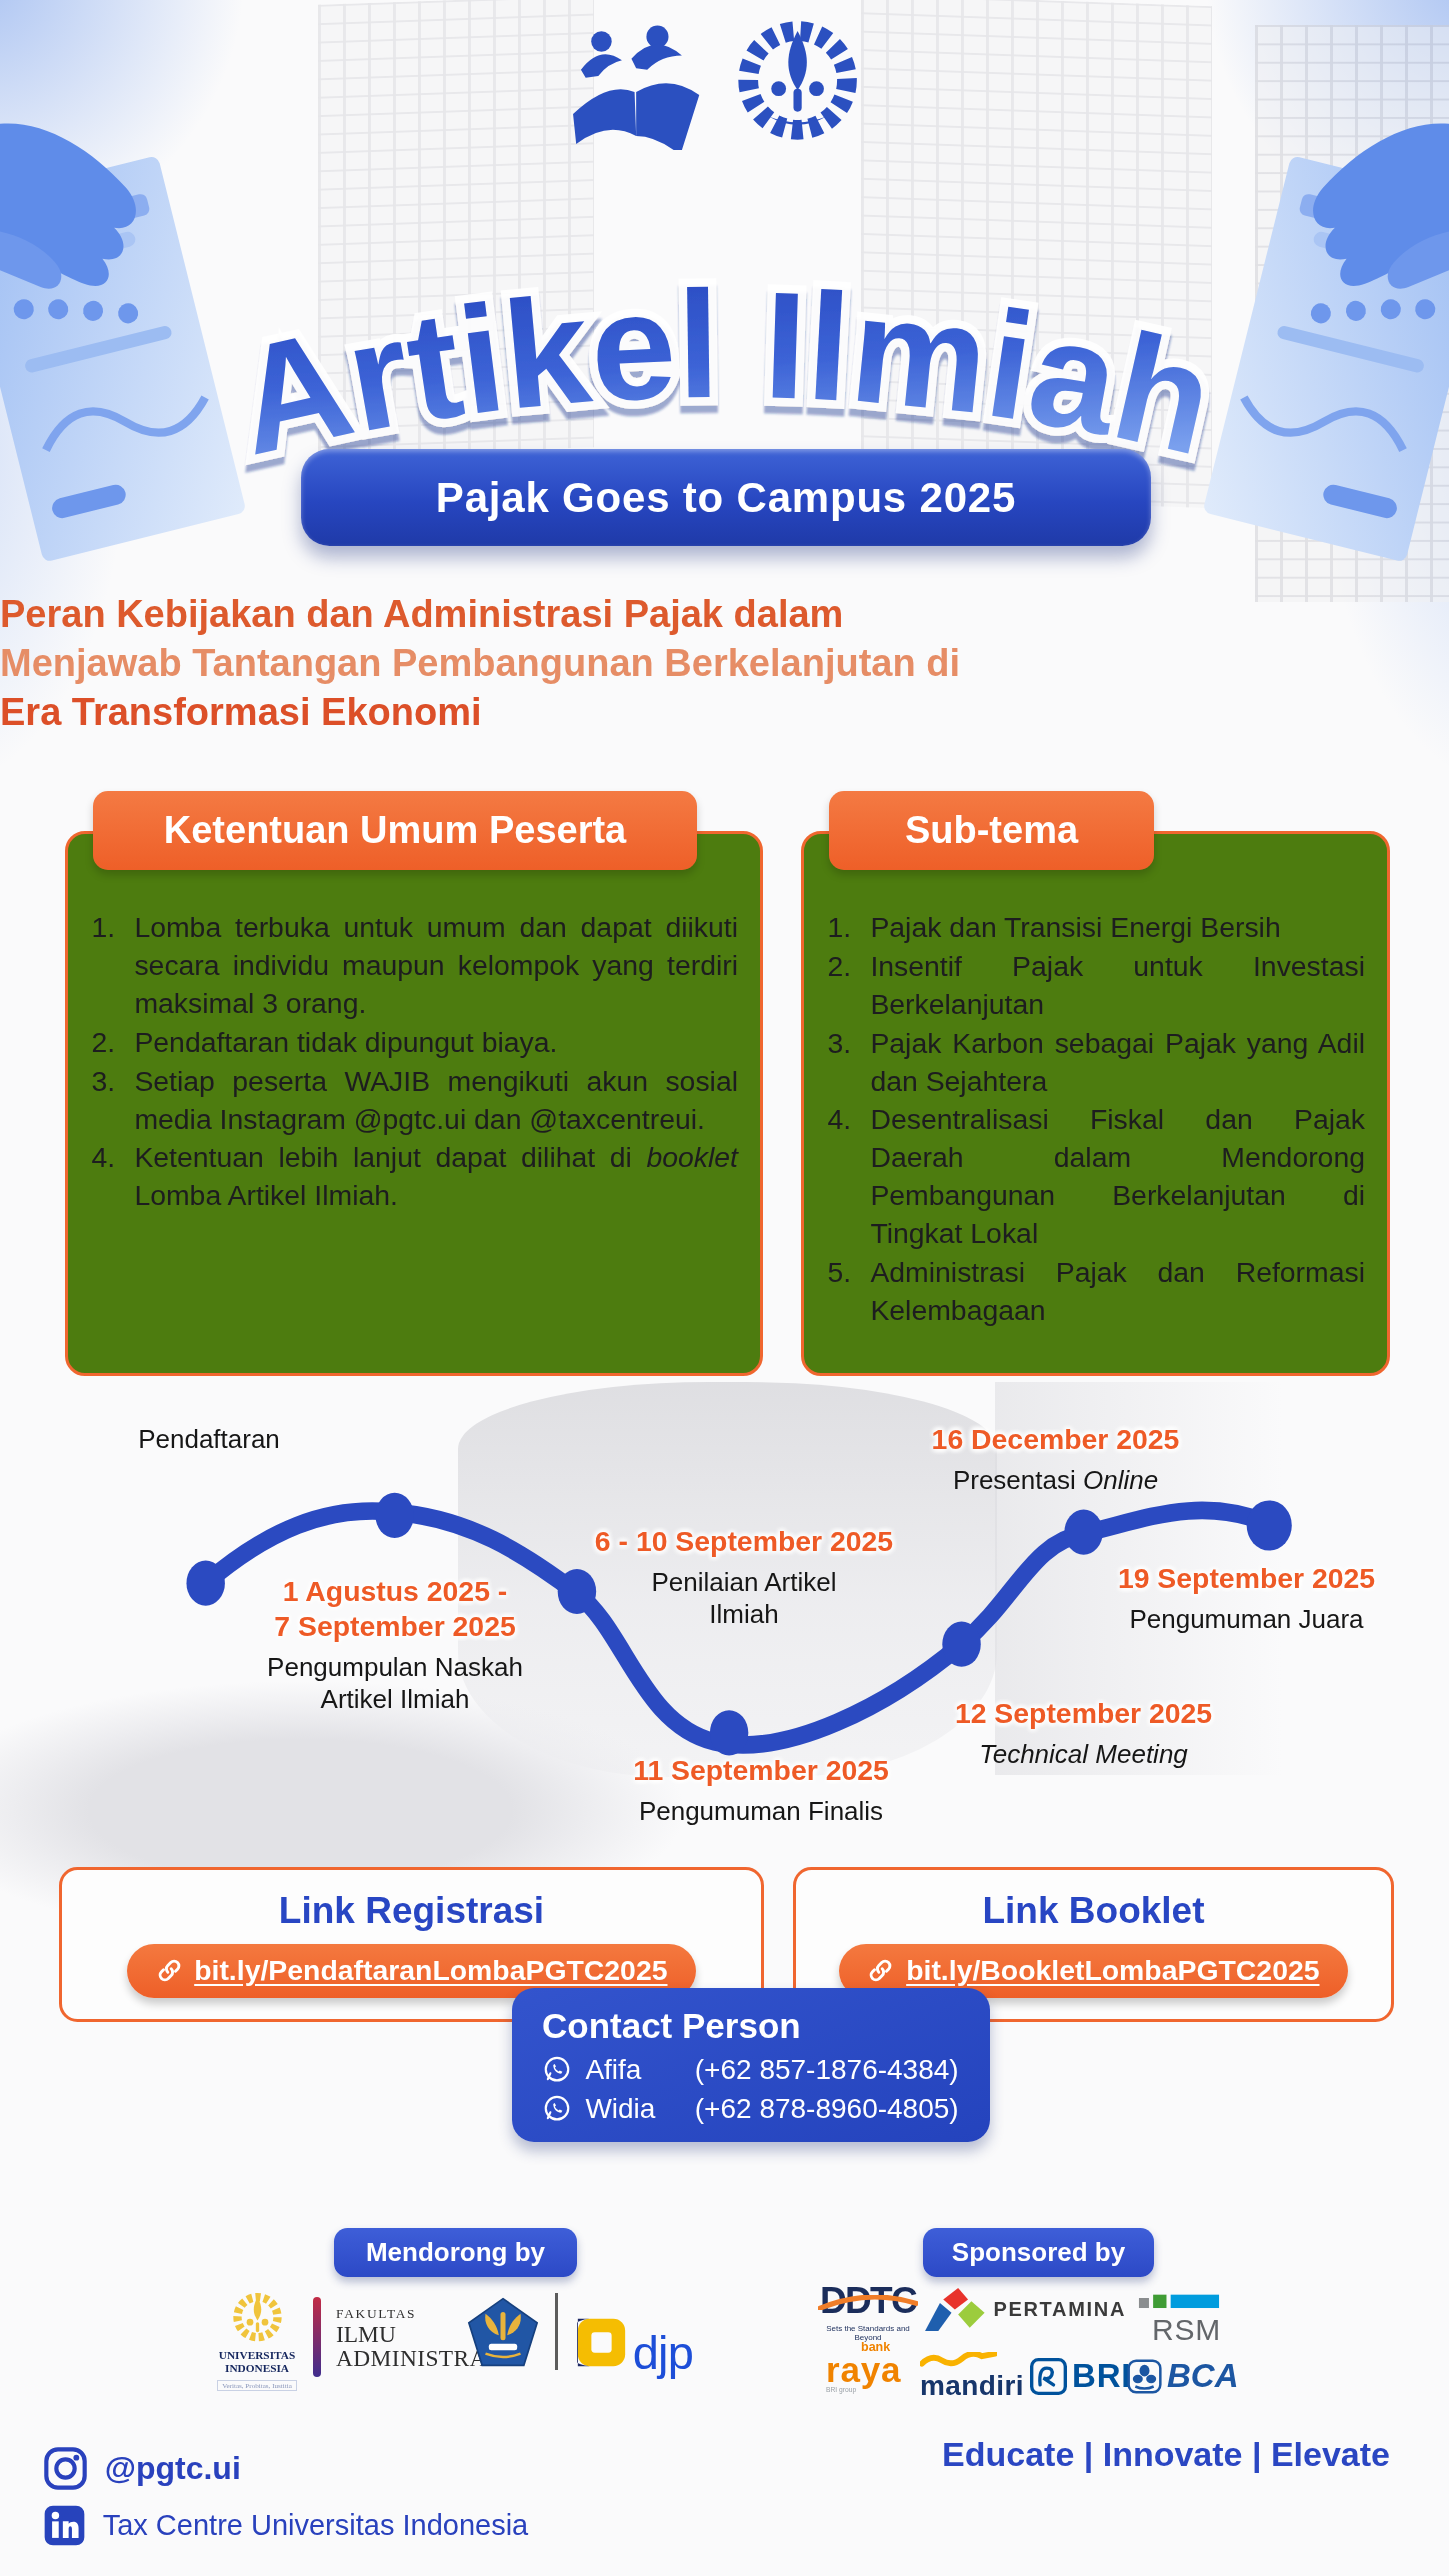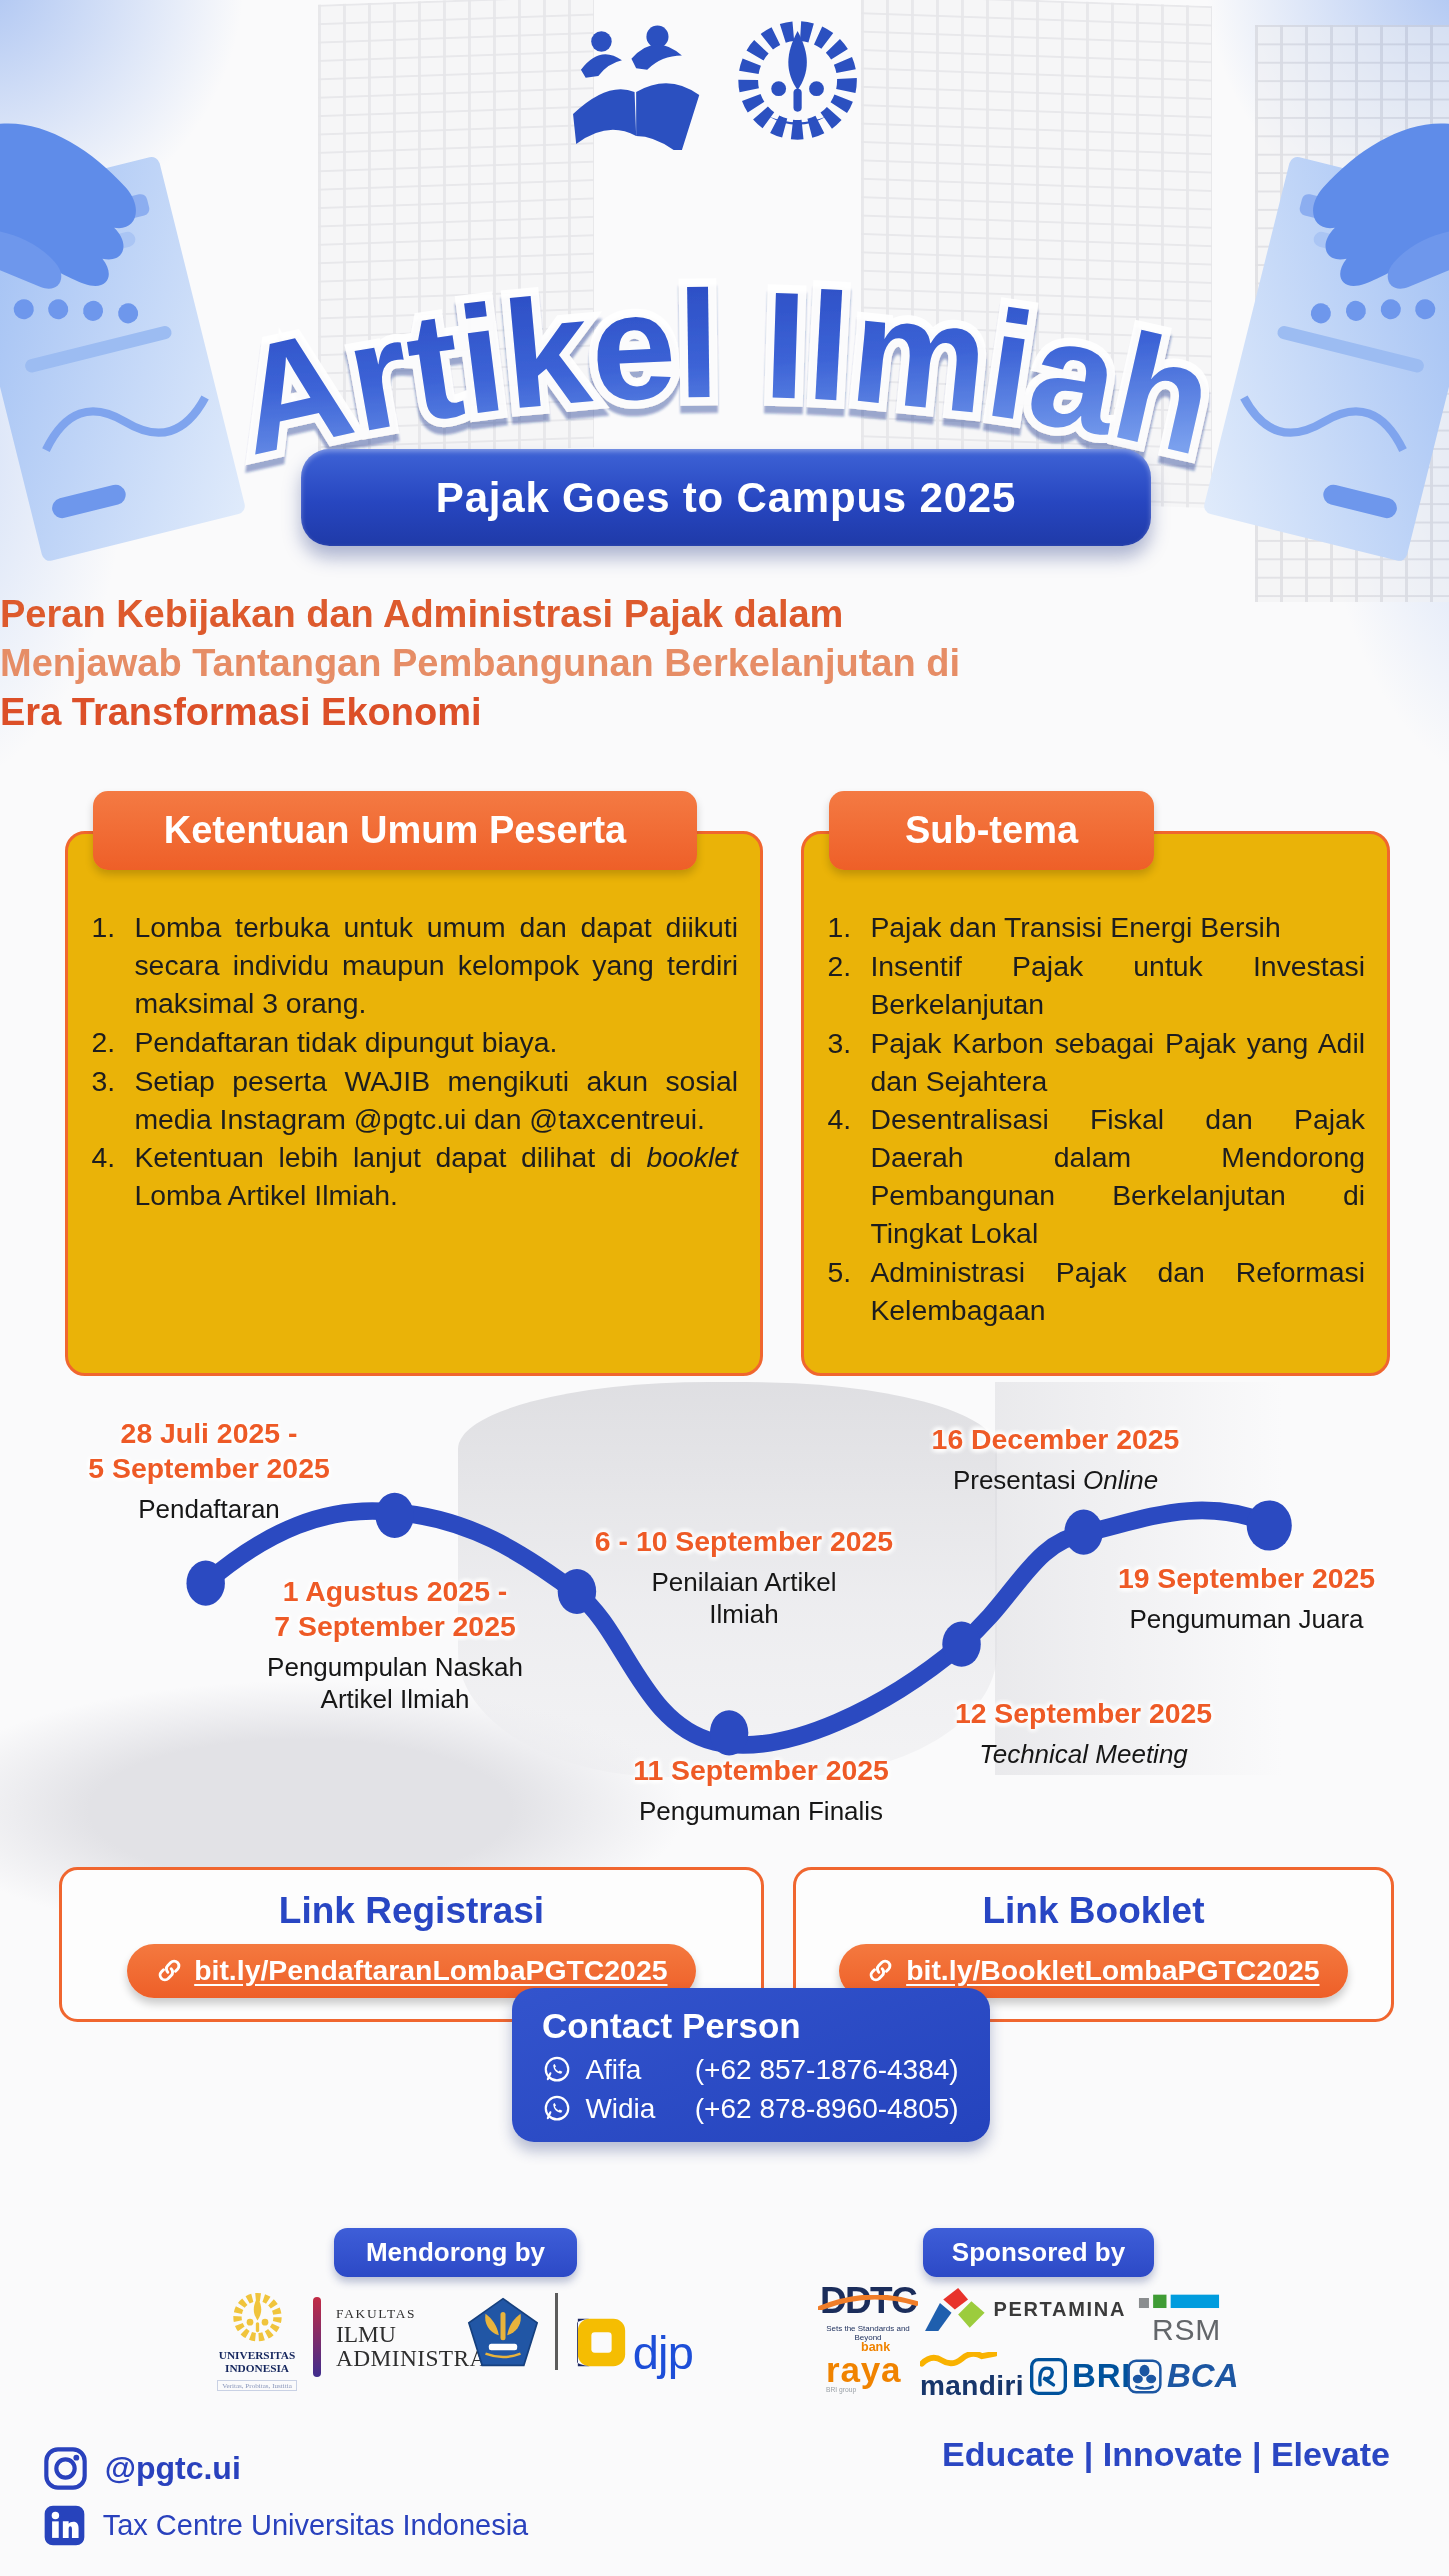--- a/index.html
+++ b/index.html
@@ -34,21 +34,21 @@
   
   .sub-pill{left:301px;top:449px;width:850px;height:97px;z-index:4;border-radius:28.4px;
      background:linear-gradient(180deg,#3e63d6 0%,#2746c0 55%,#1f3aa8 100%);
      box-shadow:0 11.7px 18.4px rgba(32,52,130,.35), inset 0 2.5px 5px rgba(255,255,255,.35);
      display:flex;align-items:center;justify-content:center;}
   .sub-pill span{color:#fff;font-weight:700;font-size:42px;letter-spacing:0.8px;}
   
   .theme{left:0;top:590px;width:1363px;text-align:left;z-index:3;font-weight:700;font-size:38px;line-height:49px;}
   .theme .l1{color:#dd5a2d;} .theme .l2{color:#e68d66;} .theme .l3{color:#dc4f28;}
   
-  .obox{position:absolute;z-index:4;background:#eab308;border:3.3px solid #f0662f;border-radius:20px;}
+  .obox{position:absolute;z-index:4;background:#4d7c0f;border:3.3px solid #f0662f;border-radius:20px;}
   .rules-box{left:65px;top:831px;width:692px;height:539px;}
   .subtema-box{left:801px;top:831px;width:583px;height:539px;}
   .tab{position:absolute;top:-43px;height:79px;background:linear-gradient(180deg,#f47a43,#ee5f28);
        border-radius:15px;display:flex;align-items:center;justify-content:center;
        box-shadow:0 5px 8.4px rgba(0,0,0,.18);}
   .tab span{color:#fff;font-weight:700;font-size:38px;}
   .rules-box .tab{left:25px;width:604px;}
   .subtema-box .tab{left:25px;width:325px;}
   .olist{position:absolute;left:23.4px;right:22px;top:74px;}
   .li{display:flex;margin-bottom:0.8px;}
@@ -300,22 +300,20 @@
     <ellipse cx="246" cy="1893" rx="23" ry="27" fill="#2b4ac1"></ellipse>
     <ellipse cx="472" cy="1812" rx="23" ry="27" fill="#2b4ac1"></ellipse>
     <ellipse cx="690" cy="1903" rx="23" ry="27" fill="#2b4ac1"></ellipse>
     <ellipse cx="872" cy="2072" rx="23" ry="27" fill="#2b4ac1"></ellipse>
     <ellipse cx="1150" cy="1966" rx="23" ry="27" fill="#2b4ac1"></ellipse>
     <ellipse cx="1296" cy="1832" rx="23" ry="27" fill="#2b4ac1"></ellipse>
     <ellipse cx="1518" cy="1824" rx="27" ry="30" fill="#2b4ac1"></ellipse>
   </svg>
 
   <div class="tl-ev e1">
-    <div class="tl-date">28 Juli 2025 -
-5 September 2025</div>
     <div class="tl-label"><span>Pendaftaran</span><span class="it"></span></div>
   </div>
   <div class="tl-ev e2">
     <div class="tl-date">1 Agustus 2025 -
 7 September 2025</div>
     <div class="tl-label"><span>Pengumpulan Naskah
 Artikel Ilmiah</span><span class="it"></span></div>
   </div>
   <div class="tl-ev e3">
     <div class="tl-date">6 - 10 September 2025</div>

